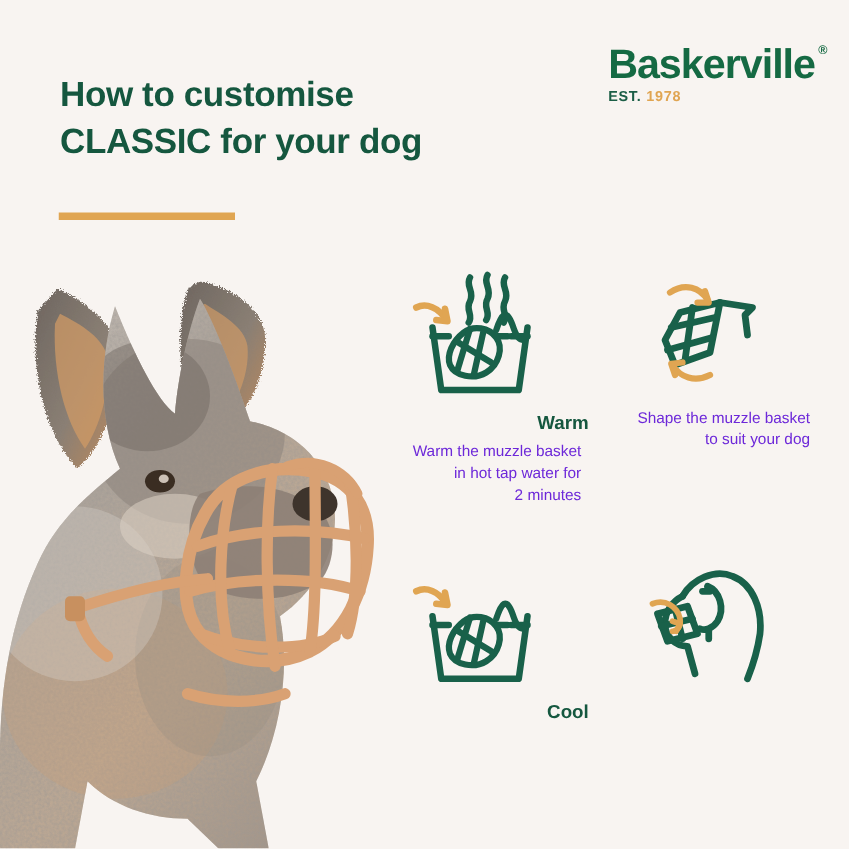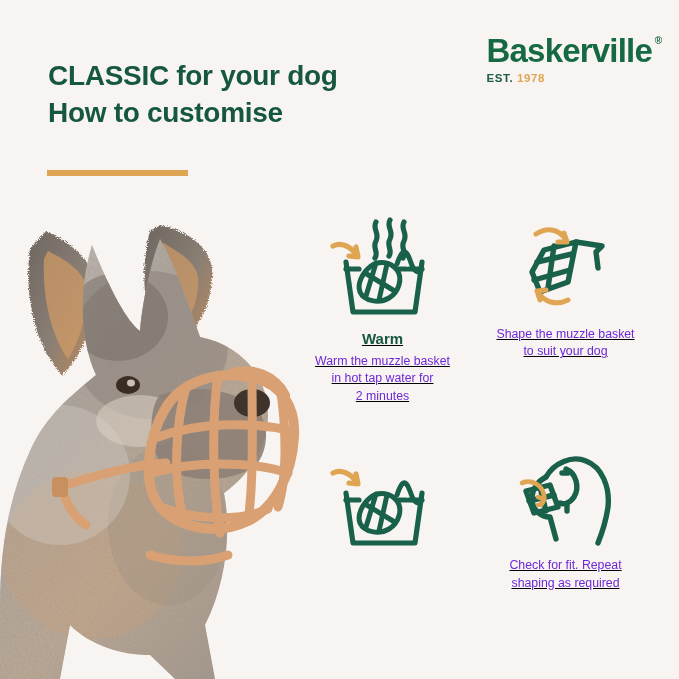--- a/index.html
+++ b/index.html
@@ -72,21 +72,21 @@
   .steps {
     position:absolute;
     left:294px; top:212px;
     width:360px;
     display:grid;
     grid-template-columns:1fr 1fr;
     grid-template-rows:auto auto;
     row-gap:38px;
     column-gap:6px;
   }
-  .step { text-align:center;text-decoration:underline; }
+  .step { text-align:right; }
   .step-icon {
     height:108px;
     display:flex;
     align-items:flex-end;
     justify-content:center;
   }
   .step-title {
     margin-top:10px;
     font-size:15px;
     font-weight:bold;
@@ -98,22 +98,22 @@
     line-height:1.42;
     color:#6d28d9;
     padding:0 6px;
     white-space:pre-line;
   }
 </style>
 </head>
 <body>
 
 <div class="headline">
+  <div>How to customise</div>
   <div>CLASSIC for your dog</div>
-  <div>How to customise</div>
 </div>
 <div class="rule"></div>
 
 <div class="logo">
   <div class="logo-word">Baskerville</div><span class="logo-reg">®</span>
   <div class="logo-est">
     <span>EST.</span>
     <span class="logo-year">1978</span>
   </div>
 </div>
@@ -280,20 +280,21 @@
           <path d="M49,47 L39,80"></path>
           <path d="M60,48 L52,84"></path>
           <path d="M70,48 C74,36 78,30 83,44 C86,53 88,56 92,56"></path>
         </g>
         <g fill="none" stroke="#E0A552" stroke-width="5.2" stroke-linecap="round" stroke-linejoin="round">
           <path d="M6,26 C14,22 24,26 30,36"></path>
           <path d="M22,36 L31,37 L29,27"></path>
         </g>
       </svg>
     </div>
+    <div class="step-title">Cool</div>
   </div>
 
   <div class="step">
     <div class="step-icon">
       <svg width="112" height="104" viewBox="0 0 112 104">
         <g fill="none" stroke="#19614A" stroke-width="5.4" stroke-linecap="round" stroke-linejoin="round">
           <path d="M36,30 C44,16 62,8 76,14 C92,20 100,40 98,60 C96,74 92,86 88,96"></path>
           <path d="M36,30 C28,34 22,42 22,52 C22,62 30,70 40,70 L46,92"></path>
           <path d="M56,22 C66,26 70,40 64,50 C60,56 54,58 50,56"></path>
           <path d="M57,58 L57,64"></path>
@@ -301,17 +302,15 @@
           <path d="M16,44 L40,38 L48,60 L24,66 Z"></path>
           <path d="M19,54 L44,48"></path>
           <path d="M30,40 L36,64"></path>
         </g>
         <g fill="none" stroke="#E0A552" stroke-width="4.6" stroke-linecap="round" stroke-linejoin="round">
           <path d="M12,36 C22,32 32,38 34,48 C35,54 32,58 28,58"></path>
           <path d="M28,50 L34,52 L31,58"></path>
         </g>
       </svg>
     </div>
-    <div class="step-desc">Check for fit. Repeat
-shaping as required</div>
   </div>
 
 </div>
 
 </body></html>

